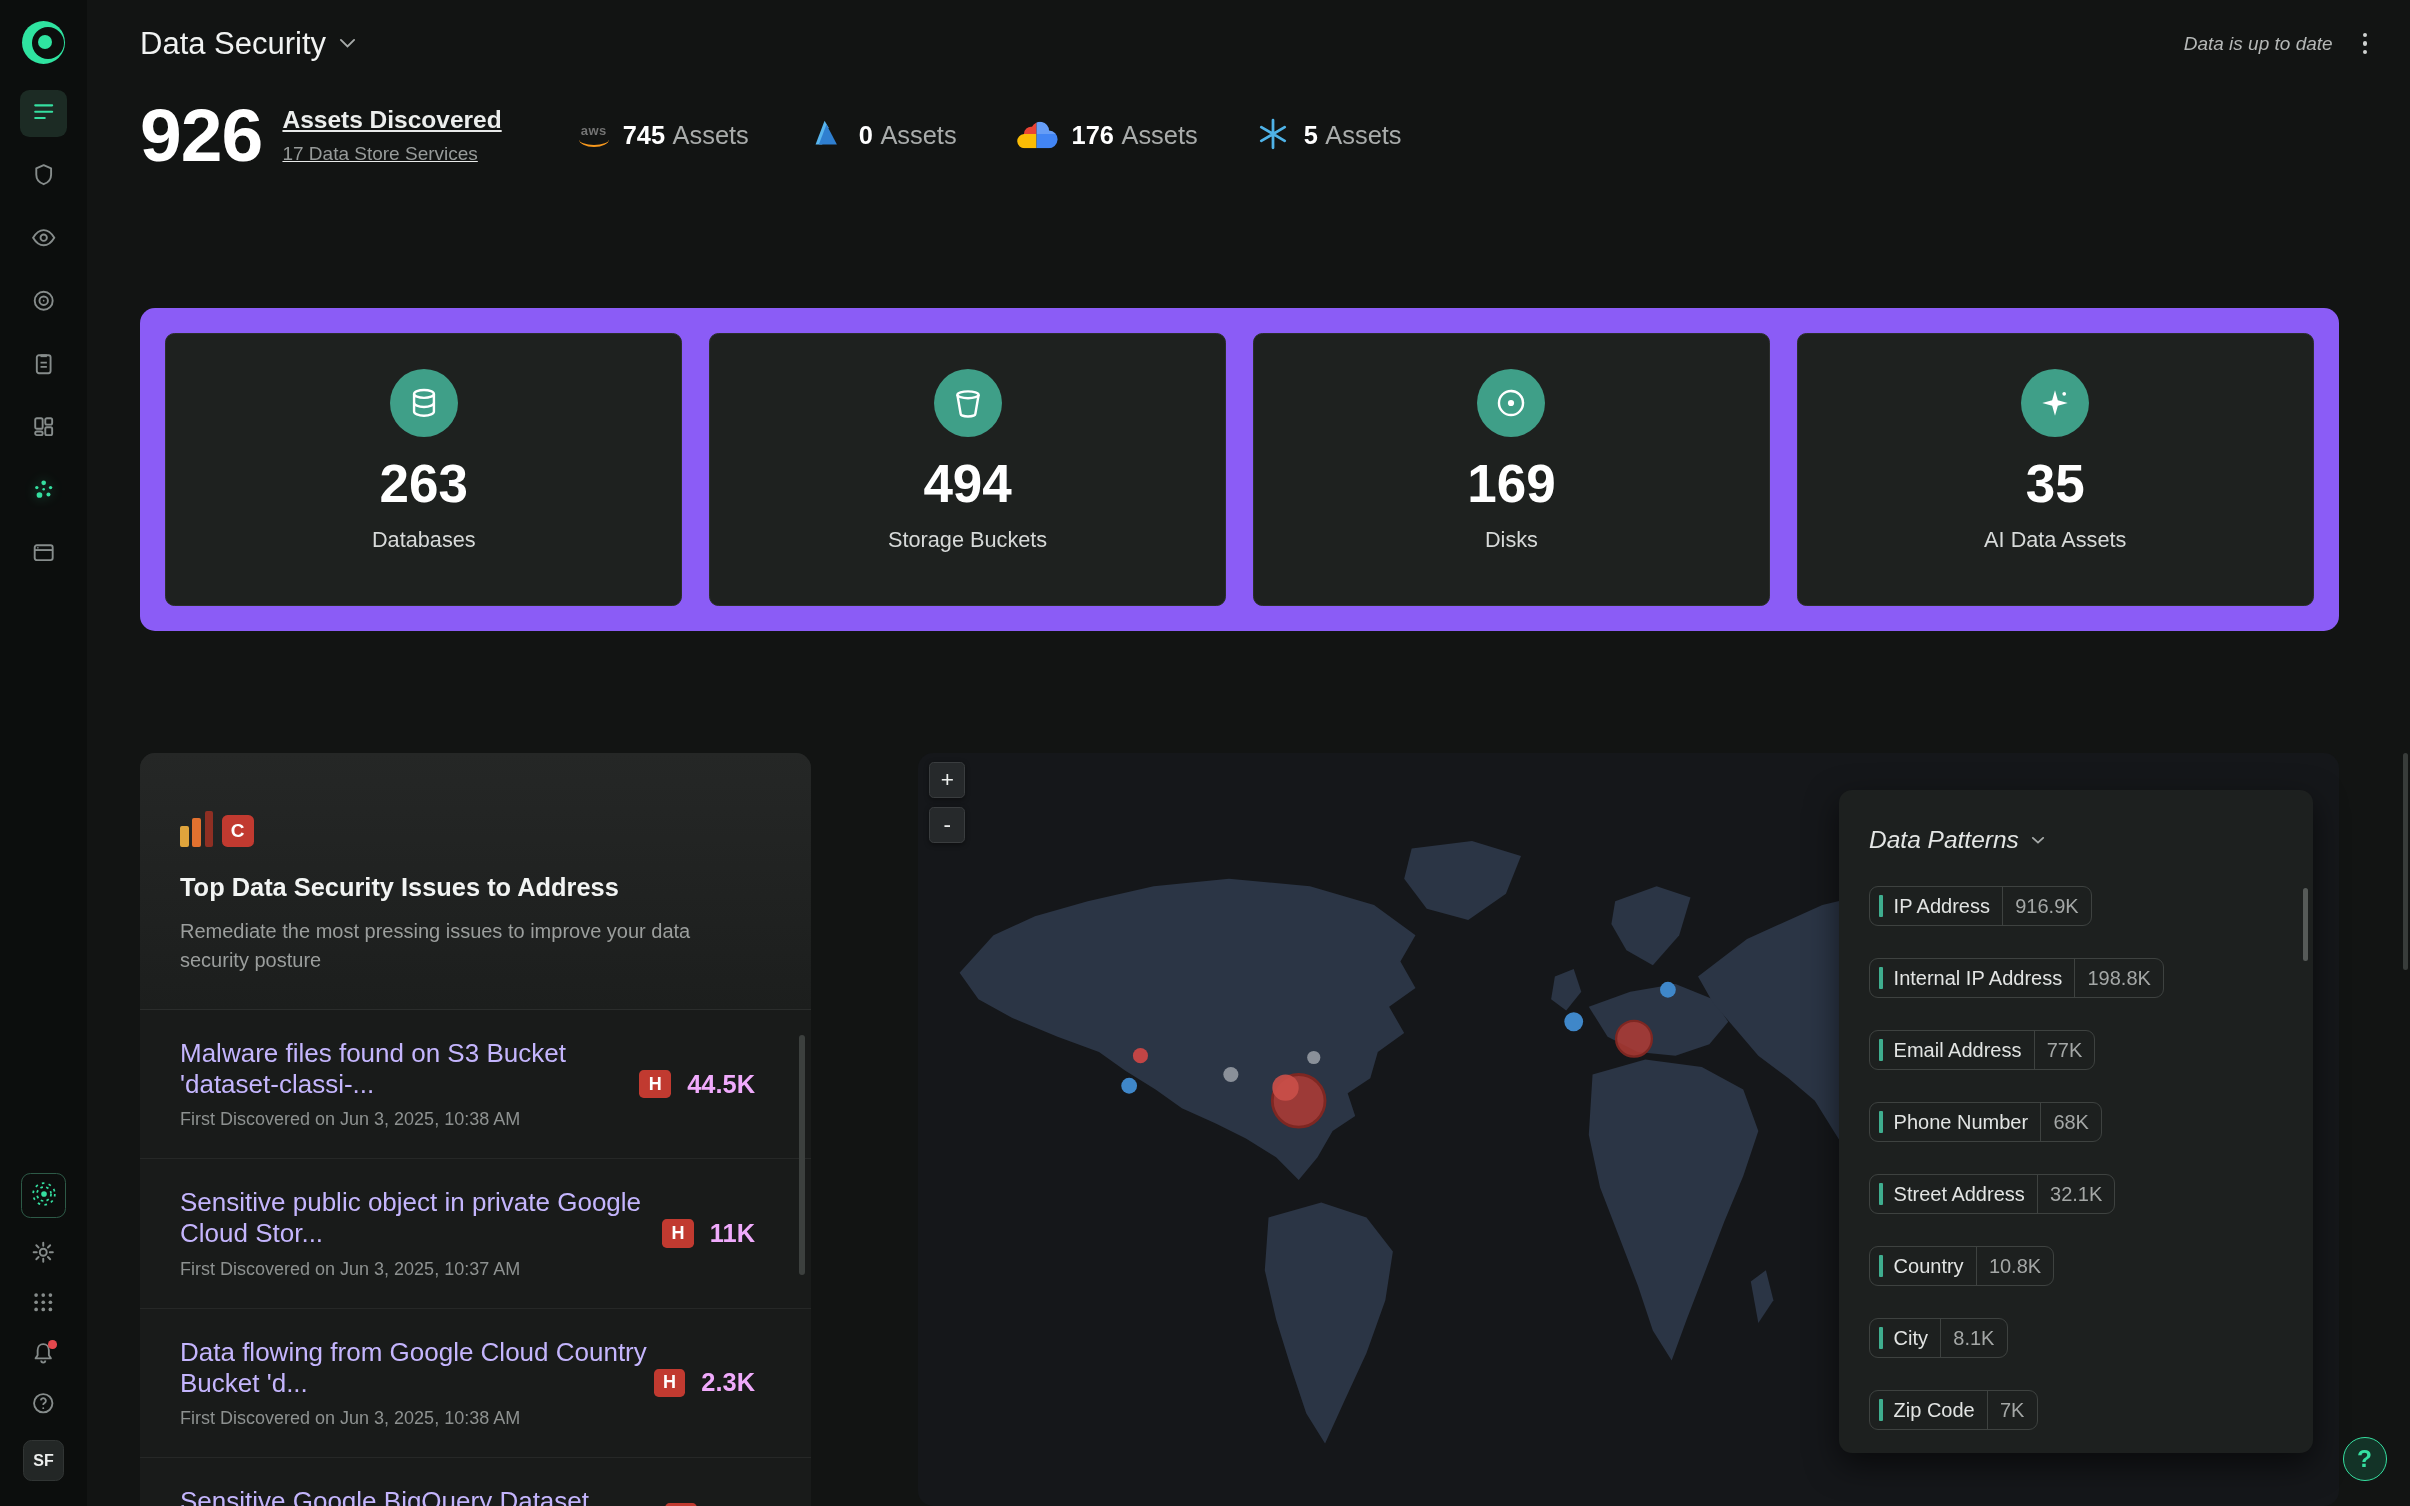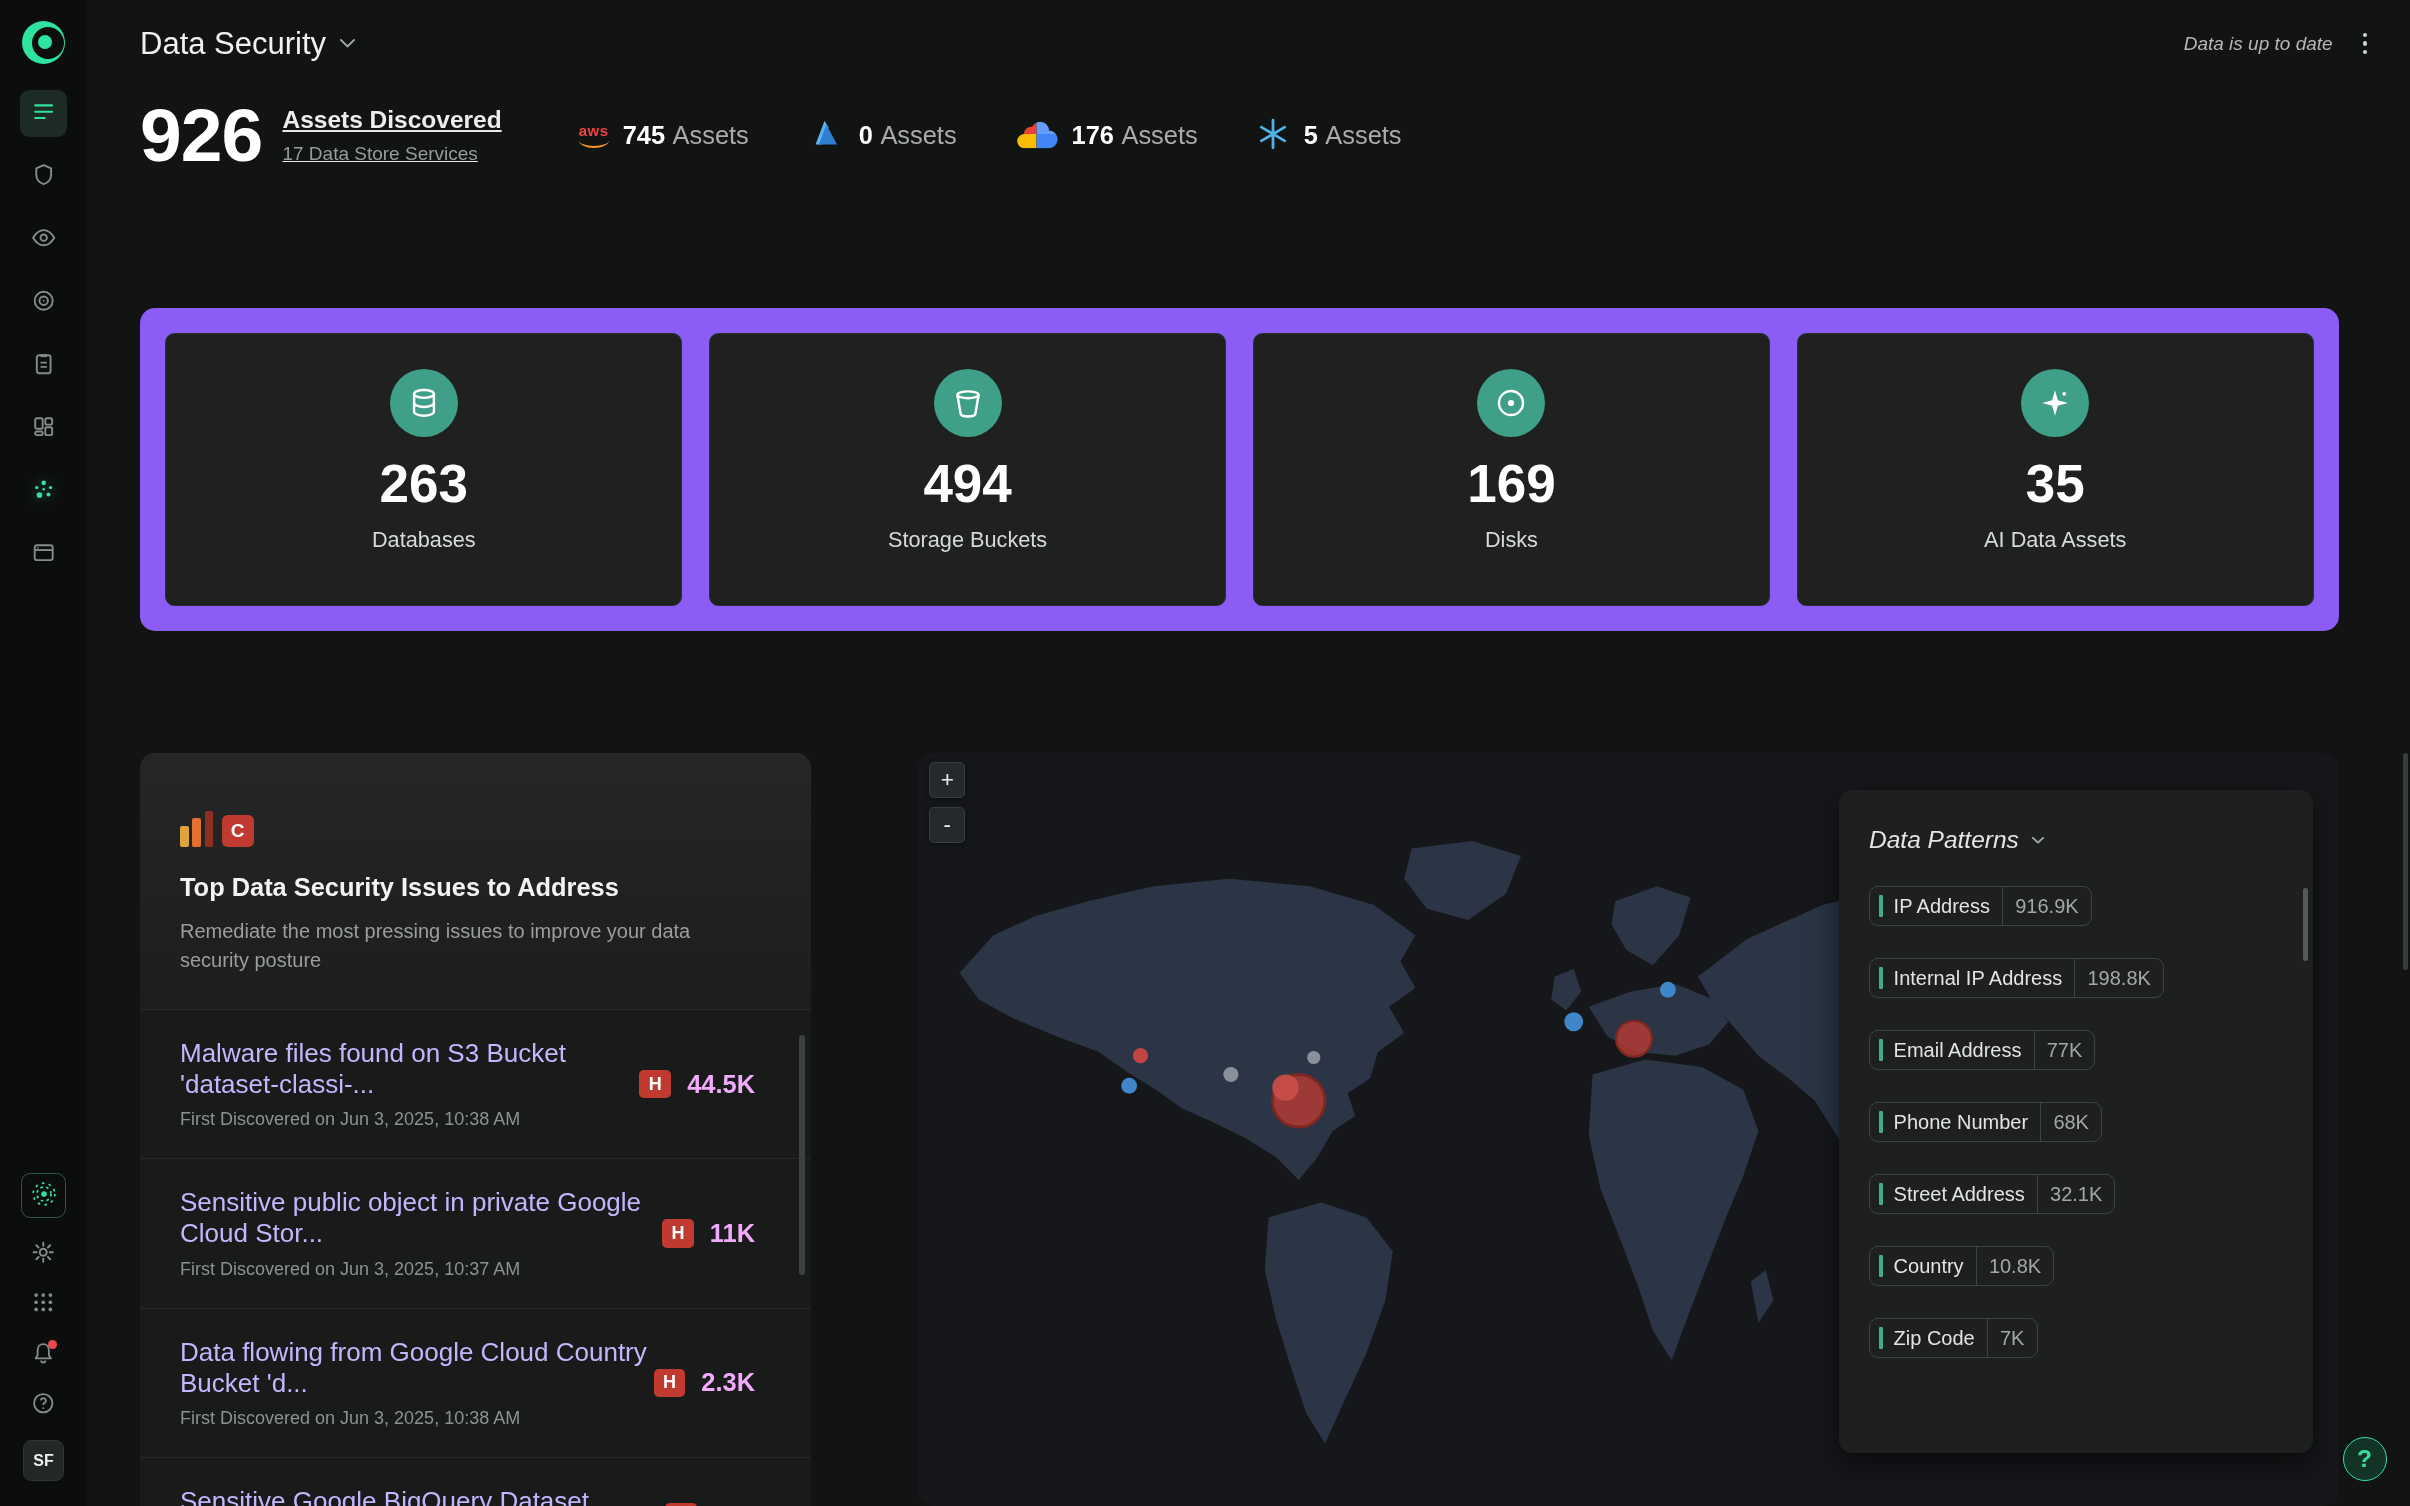--- a/index.html
+++ b/index.html
@@ -44,21 +44,21 @@
   .stats { position:absolute; left:140px; top:98px; display:flex; align-items:center; }
   .total-value { font-size:75px; font-weight:700; color:#ffffff; letter-spacing:-0.9px; line-height:1; }
   .total-labels { margin-left:20px;text-decoration:underline; }
   .total-label { font-size:24.5px; font-weight:700; color:#eceeed; }
   .total-sublabel { font-size:19px; color:#979b9a; margin-top:8.5px; }
   .providers { display:flex; align-items:center; gap:58px; margin-left:77px; }
   .provider { display:flex; align-items:center; gap:14px; }
   .provider-text { font-size:25.4px; color:#a9acab; }
   .provider-count { font-weight:700; color:#ffffff; margin-right:7.5px; }
   .aws-icon { display:flex; flex-direction:column; align-items:center; }
-  .aws-word { font-size:15px; font-weight:700; color:#ef4444; letter-spacing:0.5px; line-height:1; }
+  .aws-word { font-size:13px; font-weight:700; color:#737373; letter-spacing:0.5px; line-height:1; }
   .aws-smile { width:30px; height:8.5px; border-bottom:2.8px solid #f7981d; border-radius:0 0 55% 55% / 0 0 100% 100%; margin-top:0.9px; }
 
   
   .summary-panel { position:absolute; left:140px; top:308px; width:2199px; height:323px; background:#8b5cf6; border-radius:15px; padding:25.4px; display:flex; gap:27px; }
   .sum-card { flex:1; background:#1e211f; border:0.9px solid #2b2e2c; border-radius:9.4px; display:flex; flex-direction:column; align-items:center; padding-top:35px; cursor:pointer; }
   .sum-icon { width:68px; height:68px; border-radius:50%; background:#3f9f88; color:#fff; display:flex; align-items:center; justify-content:center; }
   .sum-icon svg { width:34px; height:34px; }
   .sum-value { font-size:53px; font-weight:700; color:#ffffff; margin-top:16px; }
   .sum-label { font-size:21.7px; color:#d7dad9; margin-top:12.2px; }
 
@@ -489,20 +489,26 @@
         <span class="chip-count">32.1K</span>
       </span></div>
   <div class="chip-row"><span class="chip">
         <span class="chip-accent"></span>
         <span class="chip-label">Country</span>
         <span class="chip-sep"></span>
         <span class="chip-count">10.8K</span>
       </span></div>
   <div class="chip-row"><span class="chip">
         <span class="chip-accent"></span>
+        <span class="chip-label">City</span>
+        <span class="chip-sep"></span>
+        <span class="chip-count">8.1K</span>
+      </span></div>
+  <div class="chip-row"><span class="chip">
+        <span class="chip-accent"></span>
         <span class="chip-label">Zip Code</span>
         <span class="chip-sep"></span>
         <span class="chip-count">7K</span>
       </span></div>
 
   <div class="patterns-scroll"></div>
 </aside>
 
 <div class="help-fab">?</div>
 <div class="page-scroll"></div>

